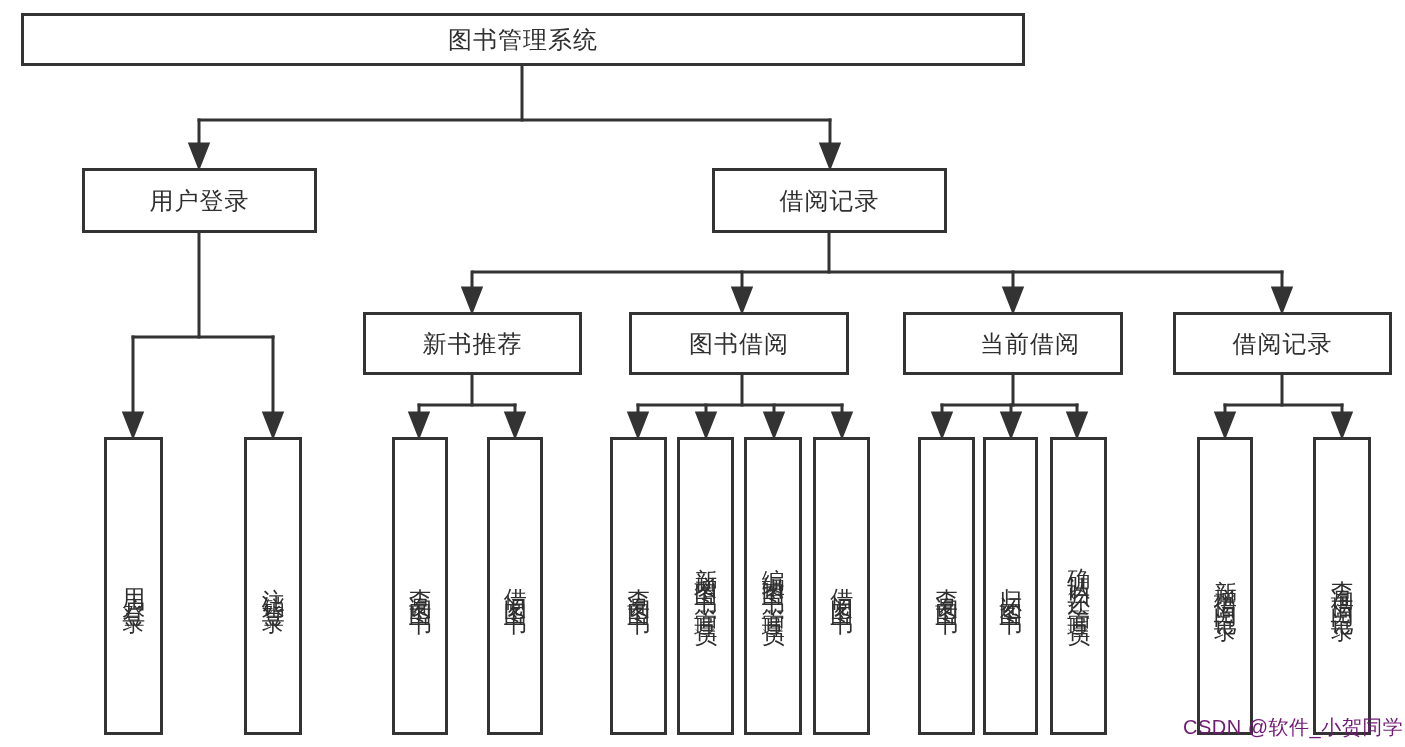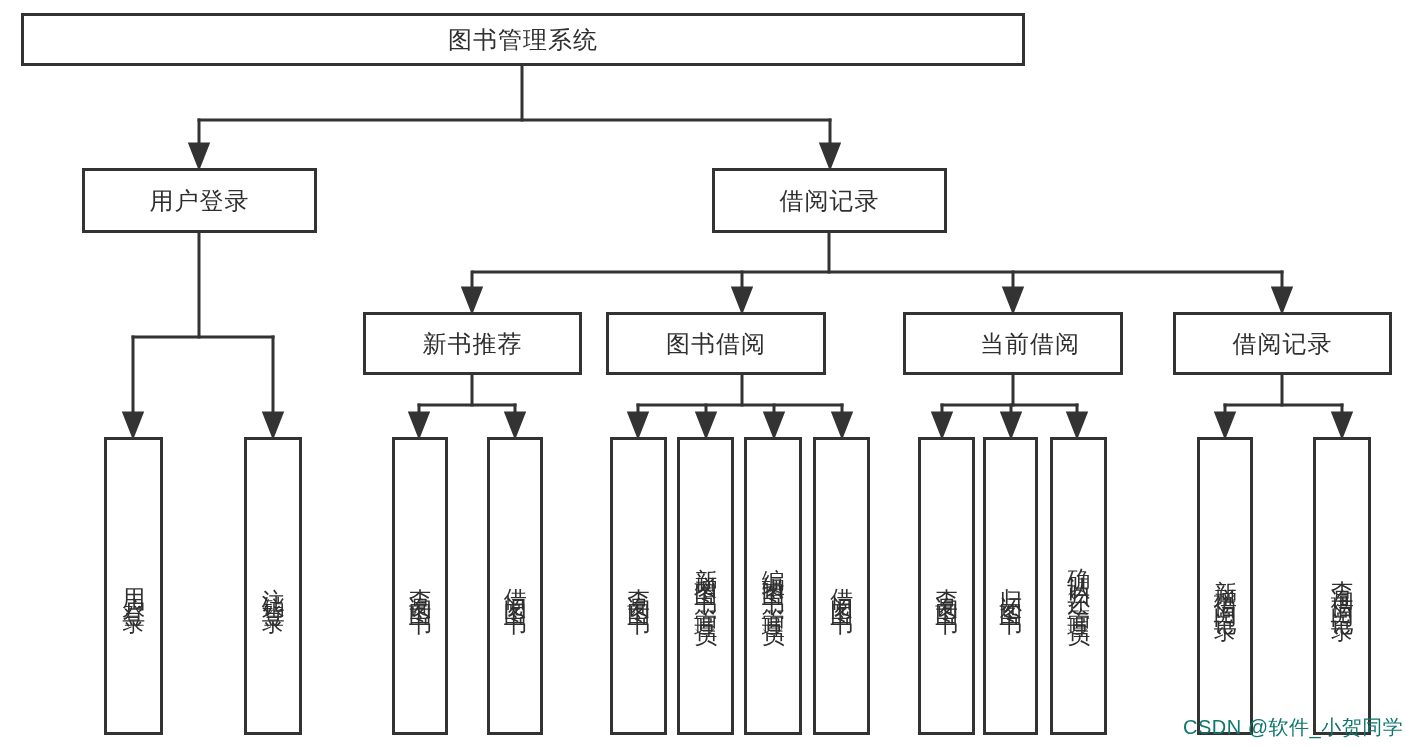--- a/index.html
+++ b/index.html
@@ -35,21 +35,21 @@
     text-orientation:mixed;
     font-size:23px;
     letter-spacing:8px;
     line-height:1.1;
     white-space:nowrap;
   }
   .watermark{
     position:absolute;
     left:1183px;top:714px;
     font-size:20px;
-    color:#0f766e;
+    color:#701a75;
     letter-spacing:0.5px;
     z-index:5;
     white-space:nowrap;
   }
 </style>
 </head>
 <body>
 
 <div id="canvas">
 
@@ -114,21 +114,21 @@
     <line x1="1342" y1="403.5" x2="1342" y2="416"></line>
     <polygon points="1333,413 1351,413 1342,436"></polygon>
   </svg>
 
   <div class="hbox" style="left:21px;top:13px;width:1004px;height:53px;">图书管理系统</div>
 
   <div class="hbox" style="left:82px;top:168px;width:235px;height:65px;">用户登录</div>
   <div class="hbox" style="left:712px;top:168px;width:235px;height:65px;">借阅记录</div>
 
   <div class="hbox" style="left:363px;top:312px;width:219px;height:63px;text-align:right;">新书推荐</div>
-  <div class="hbox" style="left:606px;top:312px;width:220px;height:63px;">图书借阅</div>
+  <div class="hbox" style="left:629px;top:312px;width:220px;height:63px;">图书借阅</div>
   <div class="hbox" style="left:903px;top:312px;width:220px;height:63px;padding-left:34px;">当前借阅</div>
   <div class="hbox" style="left:1173px;top:312px;width:219px;height:63px;">借阅记录</div>
 
   <div class="vbox" style="left:104px;width:59px;">
     <span>用户登录</span>
   </div>
   <div class="vbox" style="left:244px;width:58px;">
     <span>注销登录</span>
   </div>
 

